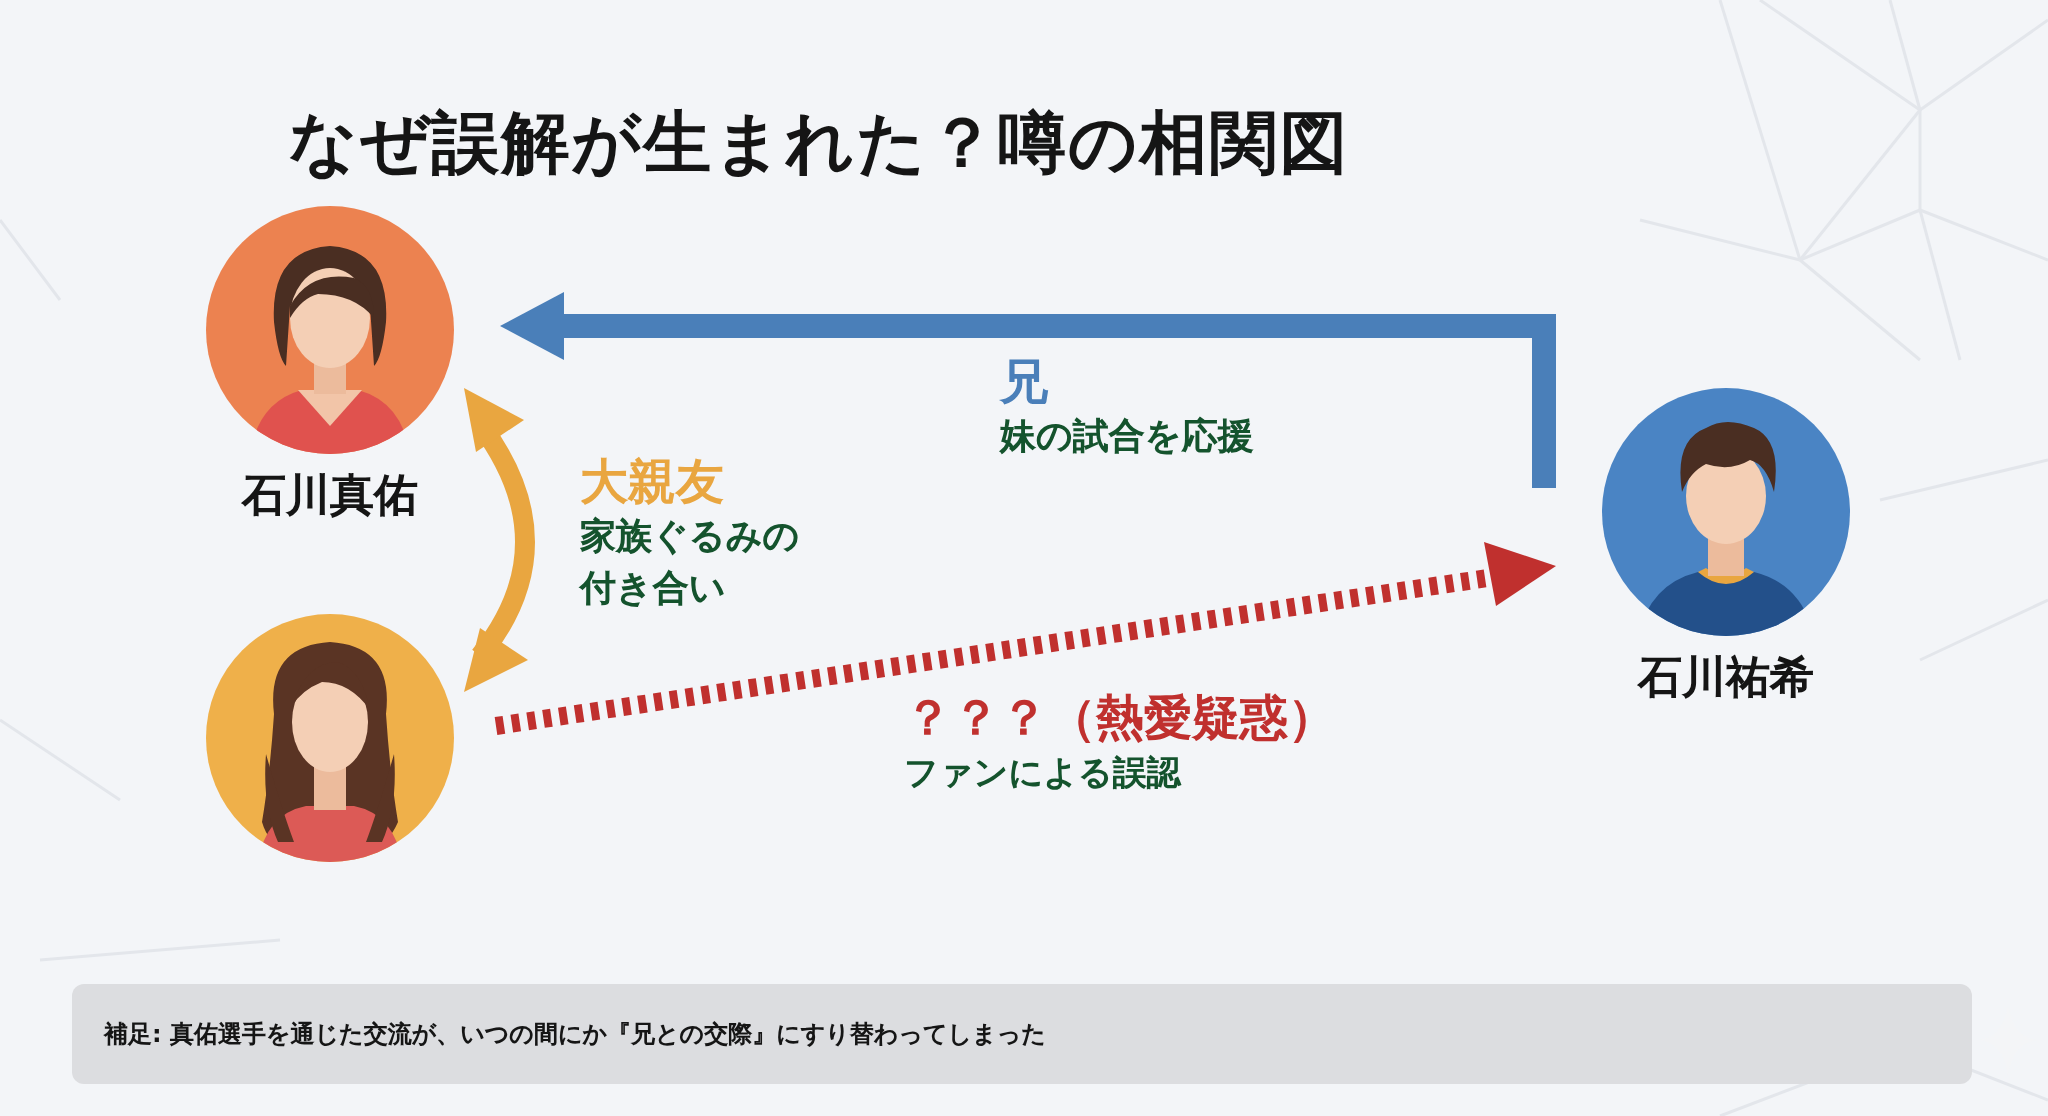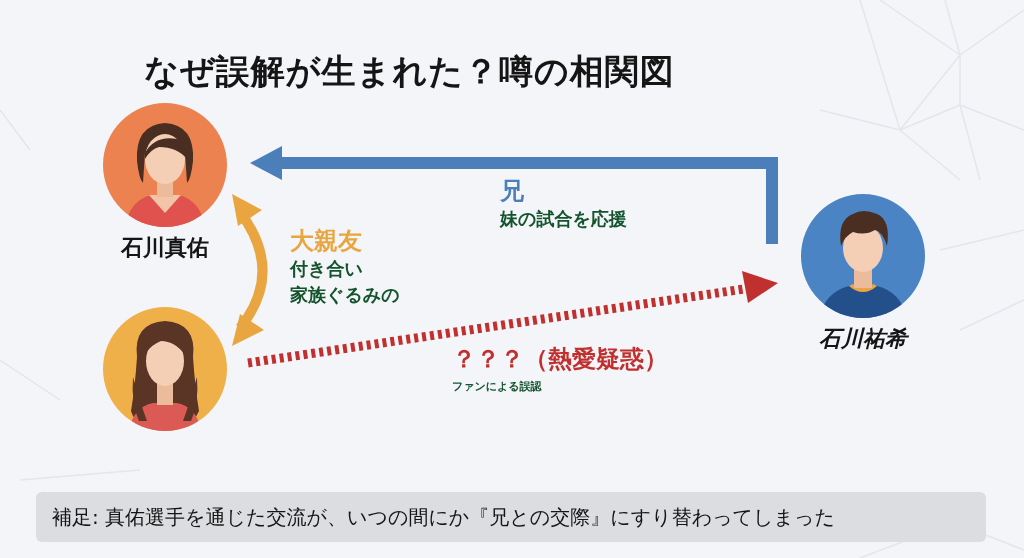--- a/index.html
+++ b/index.html
@@ -19,21 +19,21 @@
   .avatar { display: block; margin: 0 auto; }
   .person-name { font-size: 22px; font-weight: bold; margin-top: 6px; white-space: nowrap; }
   .label { position: absolute; z-index: 2; white-space: nowrap; }
   .label-title { font-weight: bold; font-size: 24px; line-height: 30px; }
   .label-sub { font-weight: bold; font-size: 18px; line-height: 26px; color: #14532d; }
   .note {
     position: absolute; left: 36px; top: 492px; width: 950px; height: 50px;
     background: #dcdde0; border-radius: 6px; z-index: 2;
     display: flex; align-items: center; padding-left: 16px; box-sizing: border-box;
   }
-  .note-text { font-size: 20px; font-weight: normal; white-space: nowrap; color: #151515; }
+  .note-text { font-size: 12px; font-weight: bold; white-space: nowrap; color: #151515; }
   .sparkle { position: absolute; right: 4px; top: 500px; z-index: 3; }
 </style>
 </head>
 <body>
 
 <svg class="bg-lines" viewBox="0 0 1024 558">
   <g stroke="#e3e6eb" stroke-width="1.5" fill="none">
     <line x1="860" y1="0" x2="900" y2="130"></line>
     <line x1="880" y1="0" x2="960" y2="55"></line>
     <line x1="945" y1="0" x2="960" y2="55"></line>
@@ -109,21 +109,21 @@
       <path d="M26,124 Q30,100 50,96 L74,96 Q94,100 98,124 Z" fill="#dc5a56"></path>
       <rect x="54" y="74" width="16" height="24" fill="#ecbb9c"></rect>
       <ellipse cx="62" cy="54" rx="19" ry="25" fill="#f4cfb5"></ellipse>
       <path d="M43,46 Q50,24 66,24 Q78,28 82,48 Q72,34 58,34 Q48,38 43,46 Z" fill="#5a3424"></path>
       <path d="M30,70 Q38,98 44,114 L36,114 Q28,96 30,70 Z" fill="#5a3424"></path>
       <path d="M94,70 Q86,98 80,114 L88,114 Q96,96 94,70 Z" fill="#5a3424"></path>
     </g>
   </svg>
 </div>
 
-<div class="person" style="left:783px; top:194px;font-style:italic;">
+<div class="person" style="left:783px; top:194px;">
   <svg class="avatar" width="124" height="124" viewBox="0 0 124 124">
     <defs>
         <clipPath id="c3">
           <circle cx="62" cy="62" r="62"></circle>
         </clipPath>
       </defs>
     <circle cx="62" cy="62" r="62" fill="#4a84c4"></circle>
     <g clip-path="url(#c3)">
       <path d="M18,124 Q24,98 48,92 L76,92 Q100,98 106,124 Z" fill="#23508a"></path>
       <path d="M48,92 Q62,104 76,92 L72,90 Q62,98 52,90 Z" fill="#e9a640"></path>
@@ -135,27 +135,27 @@
   <div class="person-name">石川祐希</div>
 </div>
 
 <div class="label" style="left:500px; top:176px;">
   <div class="label-title" style="color:#4a7fb9;">兄</div>
   <div class="label-sub">妹の試合を応援</div>
 </div>
 
 <div class="label" style="left:290px; top:226px;">
   <div class="label-title" style="color:#e9a640;">大親友</div>
+  <div class="label-sub">家族ぐるみの</div>
   <div class="label-sub">付き合い</div>
-  <div class="label-sub">家族ぐるみの</div>
 </div>
 
 <div class="label" style="left:452px; top:344px;">
   <div class="label-title" style="color:#c0302e;">？？？（熱愛疑惑）</div>
-  <div class="label-sub" style="font-size:11px;">ファンによる誤認</div>
+  <div class="label-sub" style="font-size:17px;">ファンによる誤認</div>
 </div>
 
 <div class="note">
   <span class="note-text">補足: 真佑選手を通じた交流が、いつの間にか『兄との交際』にすり替わってしまった</span>
 </div>
 
 <svg class="sparkle" width="32" height="40" viewBox="0 0 32 40">
   <path d="M16,2 Q18,18 30,20 Q18,22 16,38 Q14,22 2,20 Q14,18 16,2 Z" fill="#f4f5f7"></path>
 </svg>
 

